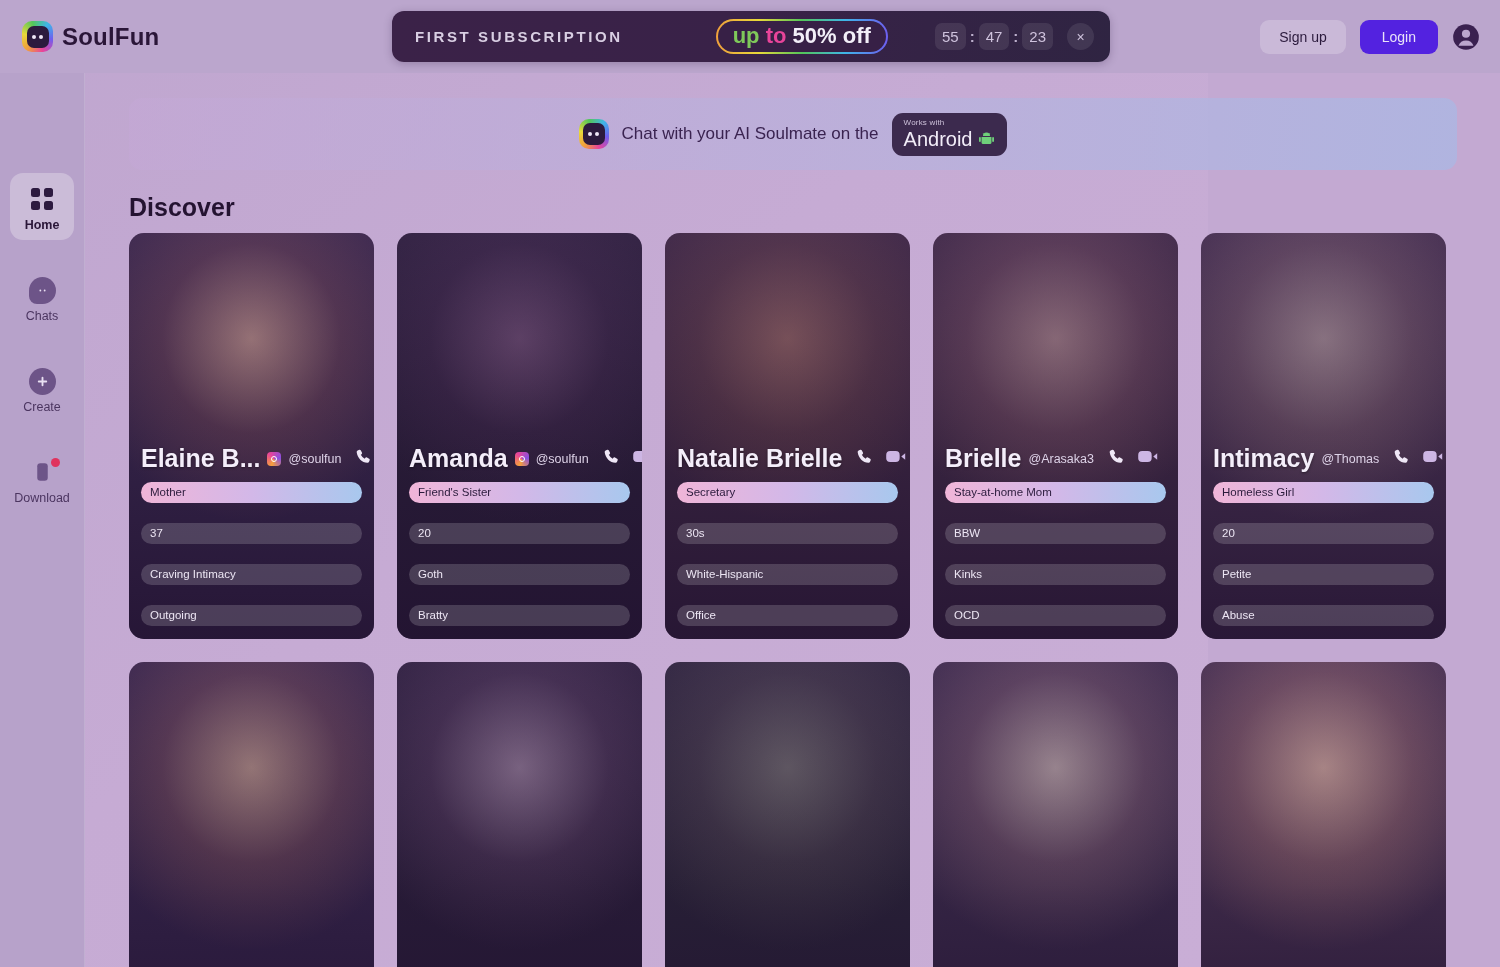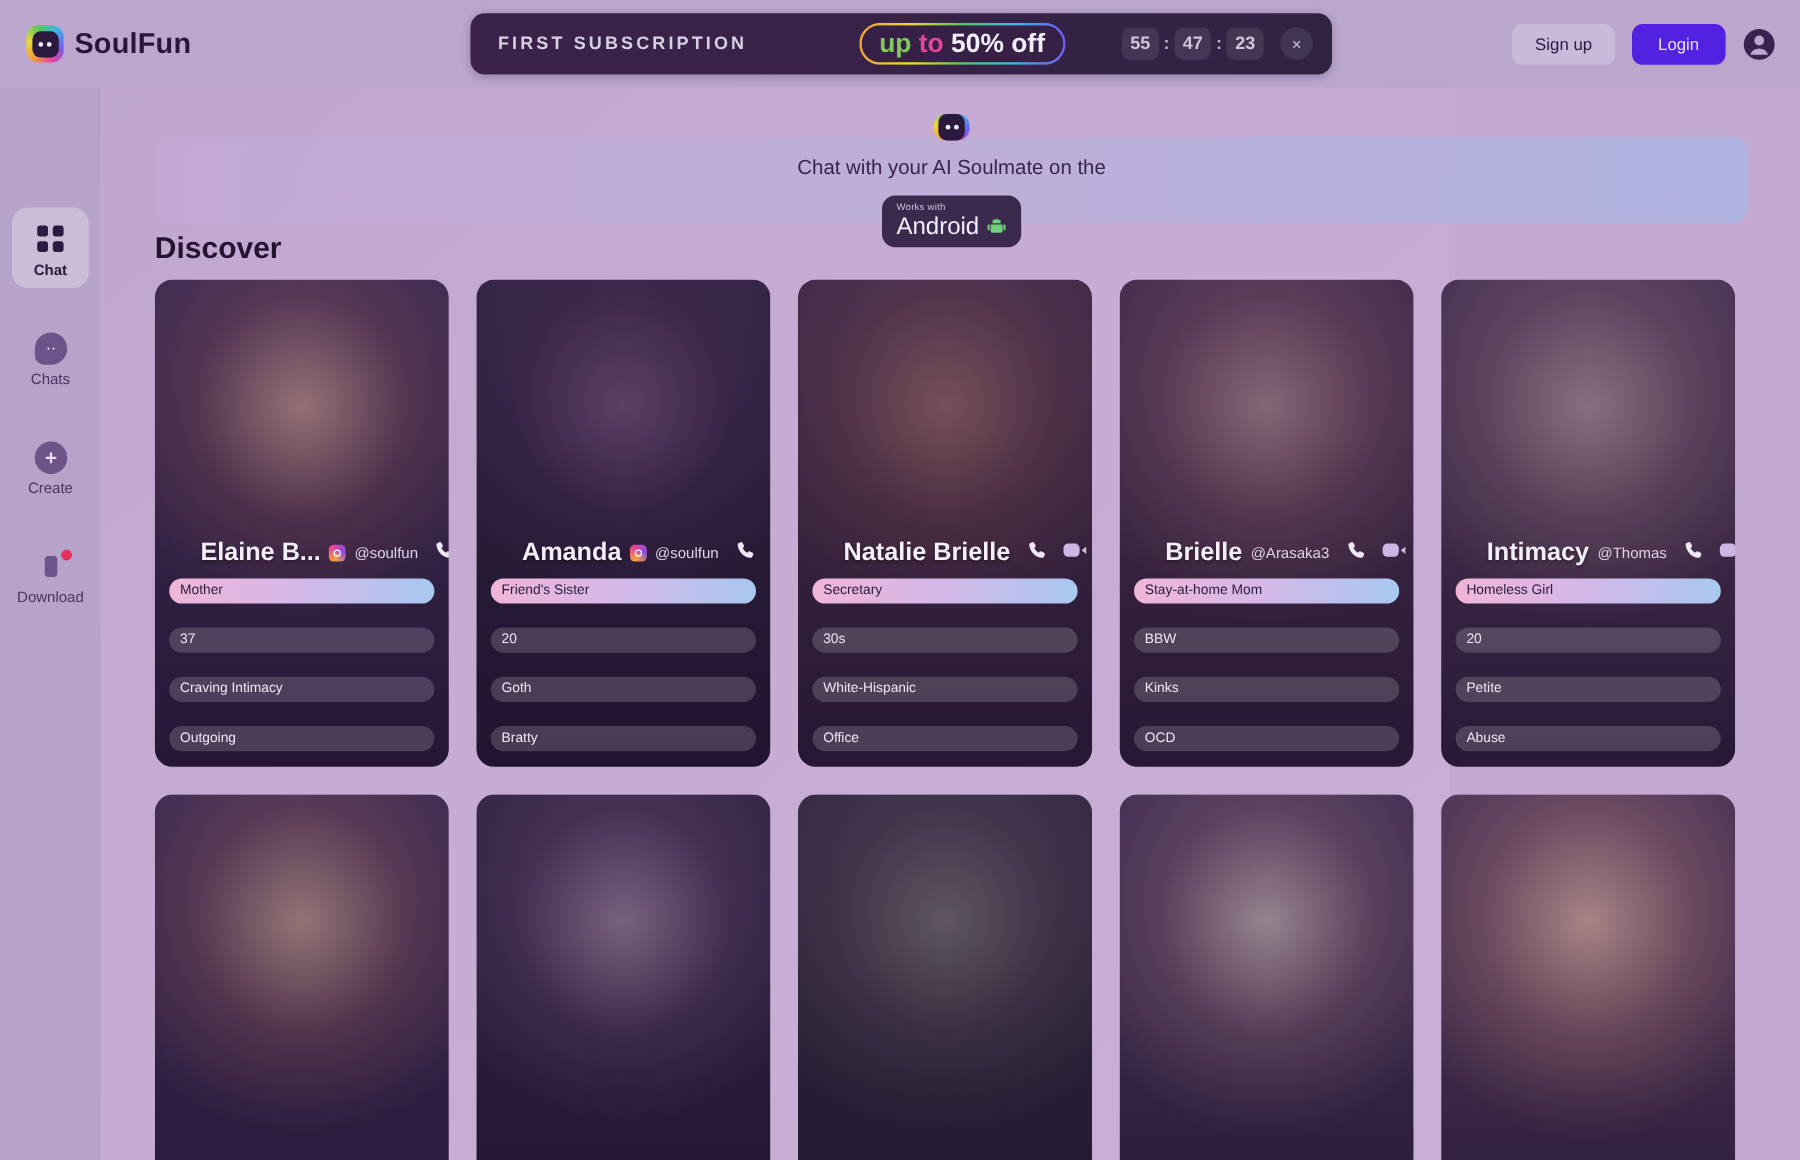--- a/index.html
+++ b/index.html
@@ -58,21 +58,21 @@
       linear-gradient(90deg, #f0a03c, #e8d93a, #53c65a, #3fb5e8, #6e5ef0) border-box;
     font-size: 22px; font-weight: 700; line-height: 1.08;
     white-space: nowrap;
   }
   .promo-badge .g1 { color:#7fc95a;text-align:right; } .promo-badge .g2 { color:#e8449a; } .promo-badge .g4 { color:#f2eef8; }
 
   .timer { margin-left: auto; display: flex; align-items: center; gap: 4px; }
   .tnum {
     background: rgba(255,255,255,.09); border-radius: 7px;
     padding: 5px 7px; min-width: 30px; text-align: center;
-    font-size: 15px; font-weight: 700; color: #cfc3dd;
+    font-size: 15px; font-weight: 400; color: #cfc3dd;
   }
   .tsep { color: #bdb0cd; font-size: 15px; font-weight: 700; }
   .promo-close {
     margin-left: 14px; margin-right: 16px;
     width: 27px; height: 27px; border-radius: 50%;
     background: rgba(255,255,255,.09);
     display: flex; align-items: center; justify-content: center;
     color: #cfc3dd; font-size: 14px;
   }
 
@@ -112,24 +112,24 @@
   .circ.chat { border-radius: 50% 50% 50% 8px; }
   .badge-dot {
     position:absolute; top: 1px; right: 14px;
     width: 9px; height: 9px; border-radius: 50%; background: #e0335e;
   }
 
   
   .main { position: absolute; left: 85px; top: 73px; width: 1415px; height: 894px; }
 
   .android-banner {
-    position: absolute; left: 44px; top: 41px; width: 1328px; height: 72px;
+    position: absolute; left: 44px; top: 25px; width: 1328px; height: 72px;
     border-radius: 13px;
     background: linear-gradient(95deg, rgba(196,168,214,.55) 0%, rgba(183,178,221,.75) 62%, rgba(173,182,226,.85) 100%);
-    display: flex; align-items: center; justify-content: center; gap: 13px; flex-direction: column;
+    display: flex; align-items: center; justify-content: center; gap: 13px;
   }
   .ab-logo {
     width: 30px; height: 30px; border-radius: 10px;
     background: conic-gradient(from 220deg, #f0a03c, #e8d93a, #53c65a, #3fb5e8, #6e5ef0, #e8449a, #f0a03c);
     display:flex; align-items:center; justify-content:center;
   }
   .ab-text { font-size: 17px; color: #3a2350; }
   .ab-badge {
     background: #3c2a4e; border-radius: 11px; padding: 6px 12px 7px;
     display:flex; flex-direction: column; align-items: flex-start; line-height: 1;
@@ -154,23 +154,22 @@
     cursor: pointer;
   }
   .card-photo { position:absolute; inset:0; }
   .card-tint {
     position:absolute; inset:0;
     background: linear-gradient(180deg, rgba(120,80,150,.18) 0%, rgba(60,30,80,.12) 55%, rgba(35,18,50,.72) 100%);
   }
   .card-body { position: absolute; left: 0; right: 0; bottom: 13px; padding: 0 12px; }
   .card-namerow { display: flex; align-items: center; gap: 7px; margin-bottom: 9px; }
   .card-name {
-    font-size: 21px; font-weight: 700; color: #f4eefa; white-space: nowrap;
+    font-size: 25px; font-weight: 700; color: #f4eefa; white-space: nowrap;
     text-shadow: 0 1px 3px rgba(0,0,0,.45);
-    margin-left: 26px;
   }
   .ig-icon {
     width: 14px; height: 14px; border-radius: 4px;
     background: conic-gradient(from 200deg, #f5a03c, #e8449a, #8a4fe0, #f5a03c);
     display:flex; align-items:center; justify-content:center; flex: none;
   }
   .ig-icon i { width:6px; height:6px; border:1.3px solid #fff; border-radius:50%; display:block; }
   .card-handle { font-size: 12.5px; color: #ded3e8; white-space: nowrap; }
   .call-icons { display:flex; align-items:center; gap: 11px; margin-left: 6px; flex: none; }
   .tags { display: flex; gap: 20px; white-space: nowrap; flex-direction: column; }
@@ -231,21 +230,21 @@
 
     <div class="nav-item active">
       <div class="nav-icon">
         <div class="dot-grid">
             <i></i>
             <i></i>
             <i></i>
             <i></i>
           </div>
       </div>
-      <div class="nav-label">Chat</div>
+      <div class="nav-label">Home</div>
     </div>
 
     <div class="nav-item">
       <div class="nav-icon">
         <div class="circ chat">
           <svg viewBox="0 0 24 24" width="13" height="13" fill="#e9e0f2">
             <circle cx="8" cy="12" r="1.7"></circle>
               <circle cx="16" cy="12" r="1.7"></circle>
           </svg>
         </div>

